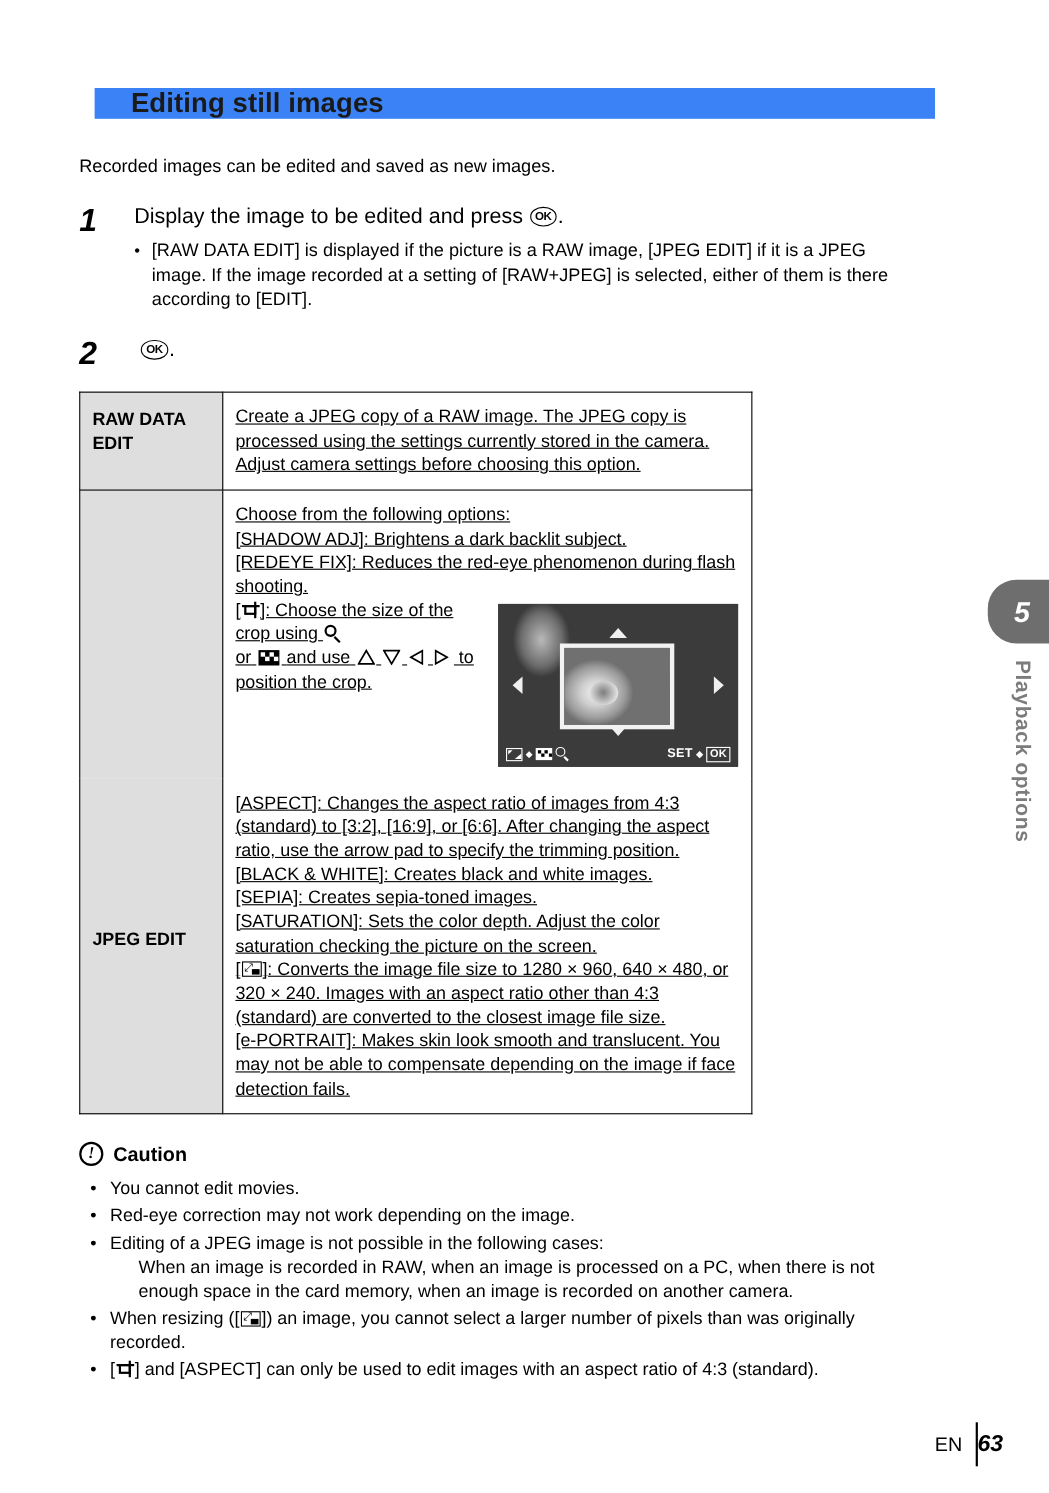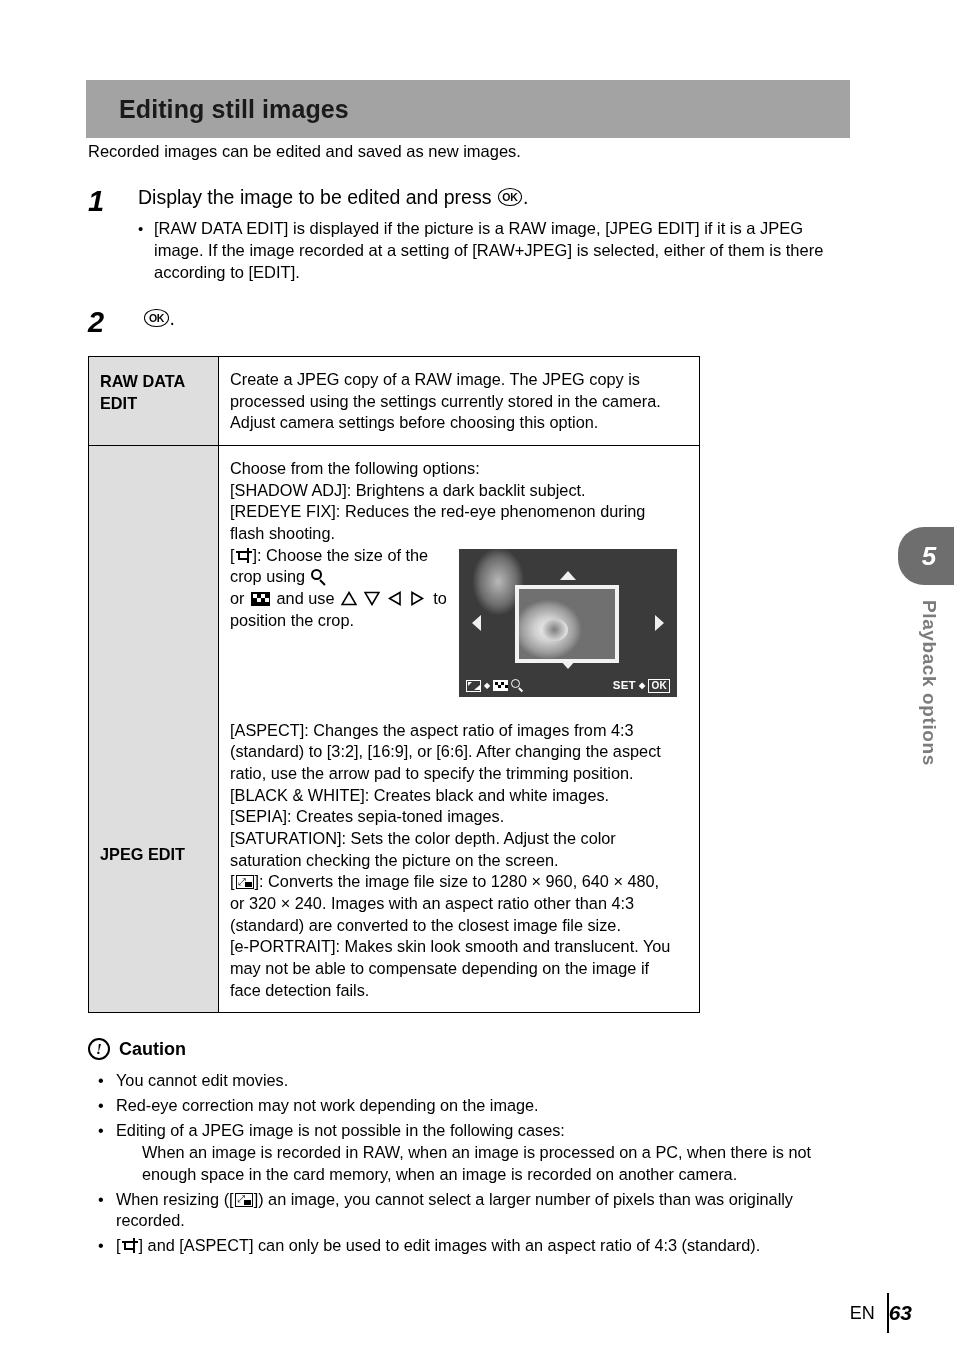--- a/index.html
+++ b/index.html
@@ -13,37 +13,37 @@
     position: relative;
     overflow: hidden;
   }
 
   
   .page-header {
     position: absolute;
     left: 86px;
     top: 80px;
     width: 764px;
-    height: 58px;
-    background: #a3a3a3;
+    height: 28px;
+    background: #3b82f6;
     display: flex;
     align-items: center;
   }
   .page-header .title {
     font-size: 25px;
     font-weight: bold;
     letter-spacing: 0.1px;
     margin-left: 33px;
     color: #1a1a1a;
   }
 
   
   .content {
     position: absolute;
-    left: 88px;
+    left: 72px;
     top: 135px;
     width: 764px;
   }
 
   .intro {
     font-size: 16.5px;
     line-height: 1.32;
     margin: 6px 0 0 0;
   }
 
@@ -206,21 +206,21 @@
     line-height: 1.33;
   }
   td.label-cell {
     width: 130px;
     background: #dededf;
     font-weight: bold;
     padding: 14px 0 10px 11px;
     font-size: 16.3px;
   }
   td.label-cell.mid { vertical-align: middle; padding-top: 0; }
-  td.desc-cell { padding: 12px 22px 11px 11px; }
+  td.desc-cell { padding: 12px 12px 11px 11px; text-decoration: underline; }
   td.desc-cell.nb-top { border-top: none; }
   td.desc-cell.nb-bot { border-bottom: none; }
   .desc-line { display: block; }
 
   
   .crop-row { display: flex; gap: 8px; }
   .crop-row .txt { flex: 1; }
 
   
   .lcd {

